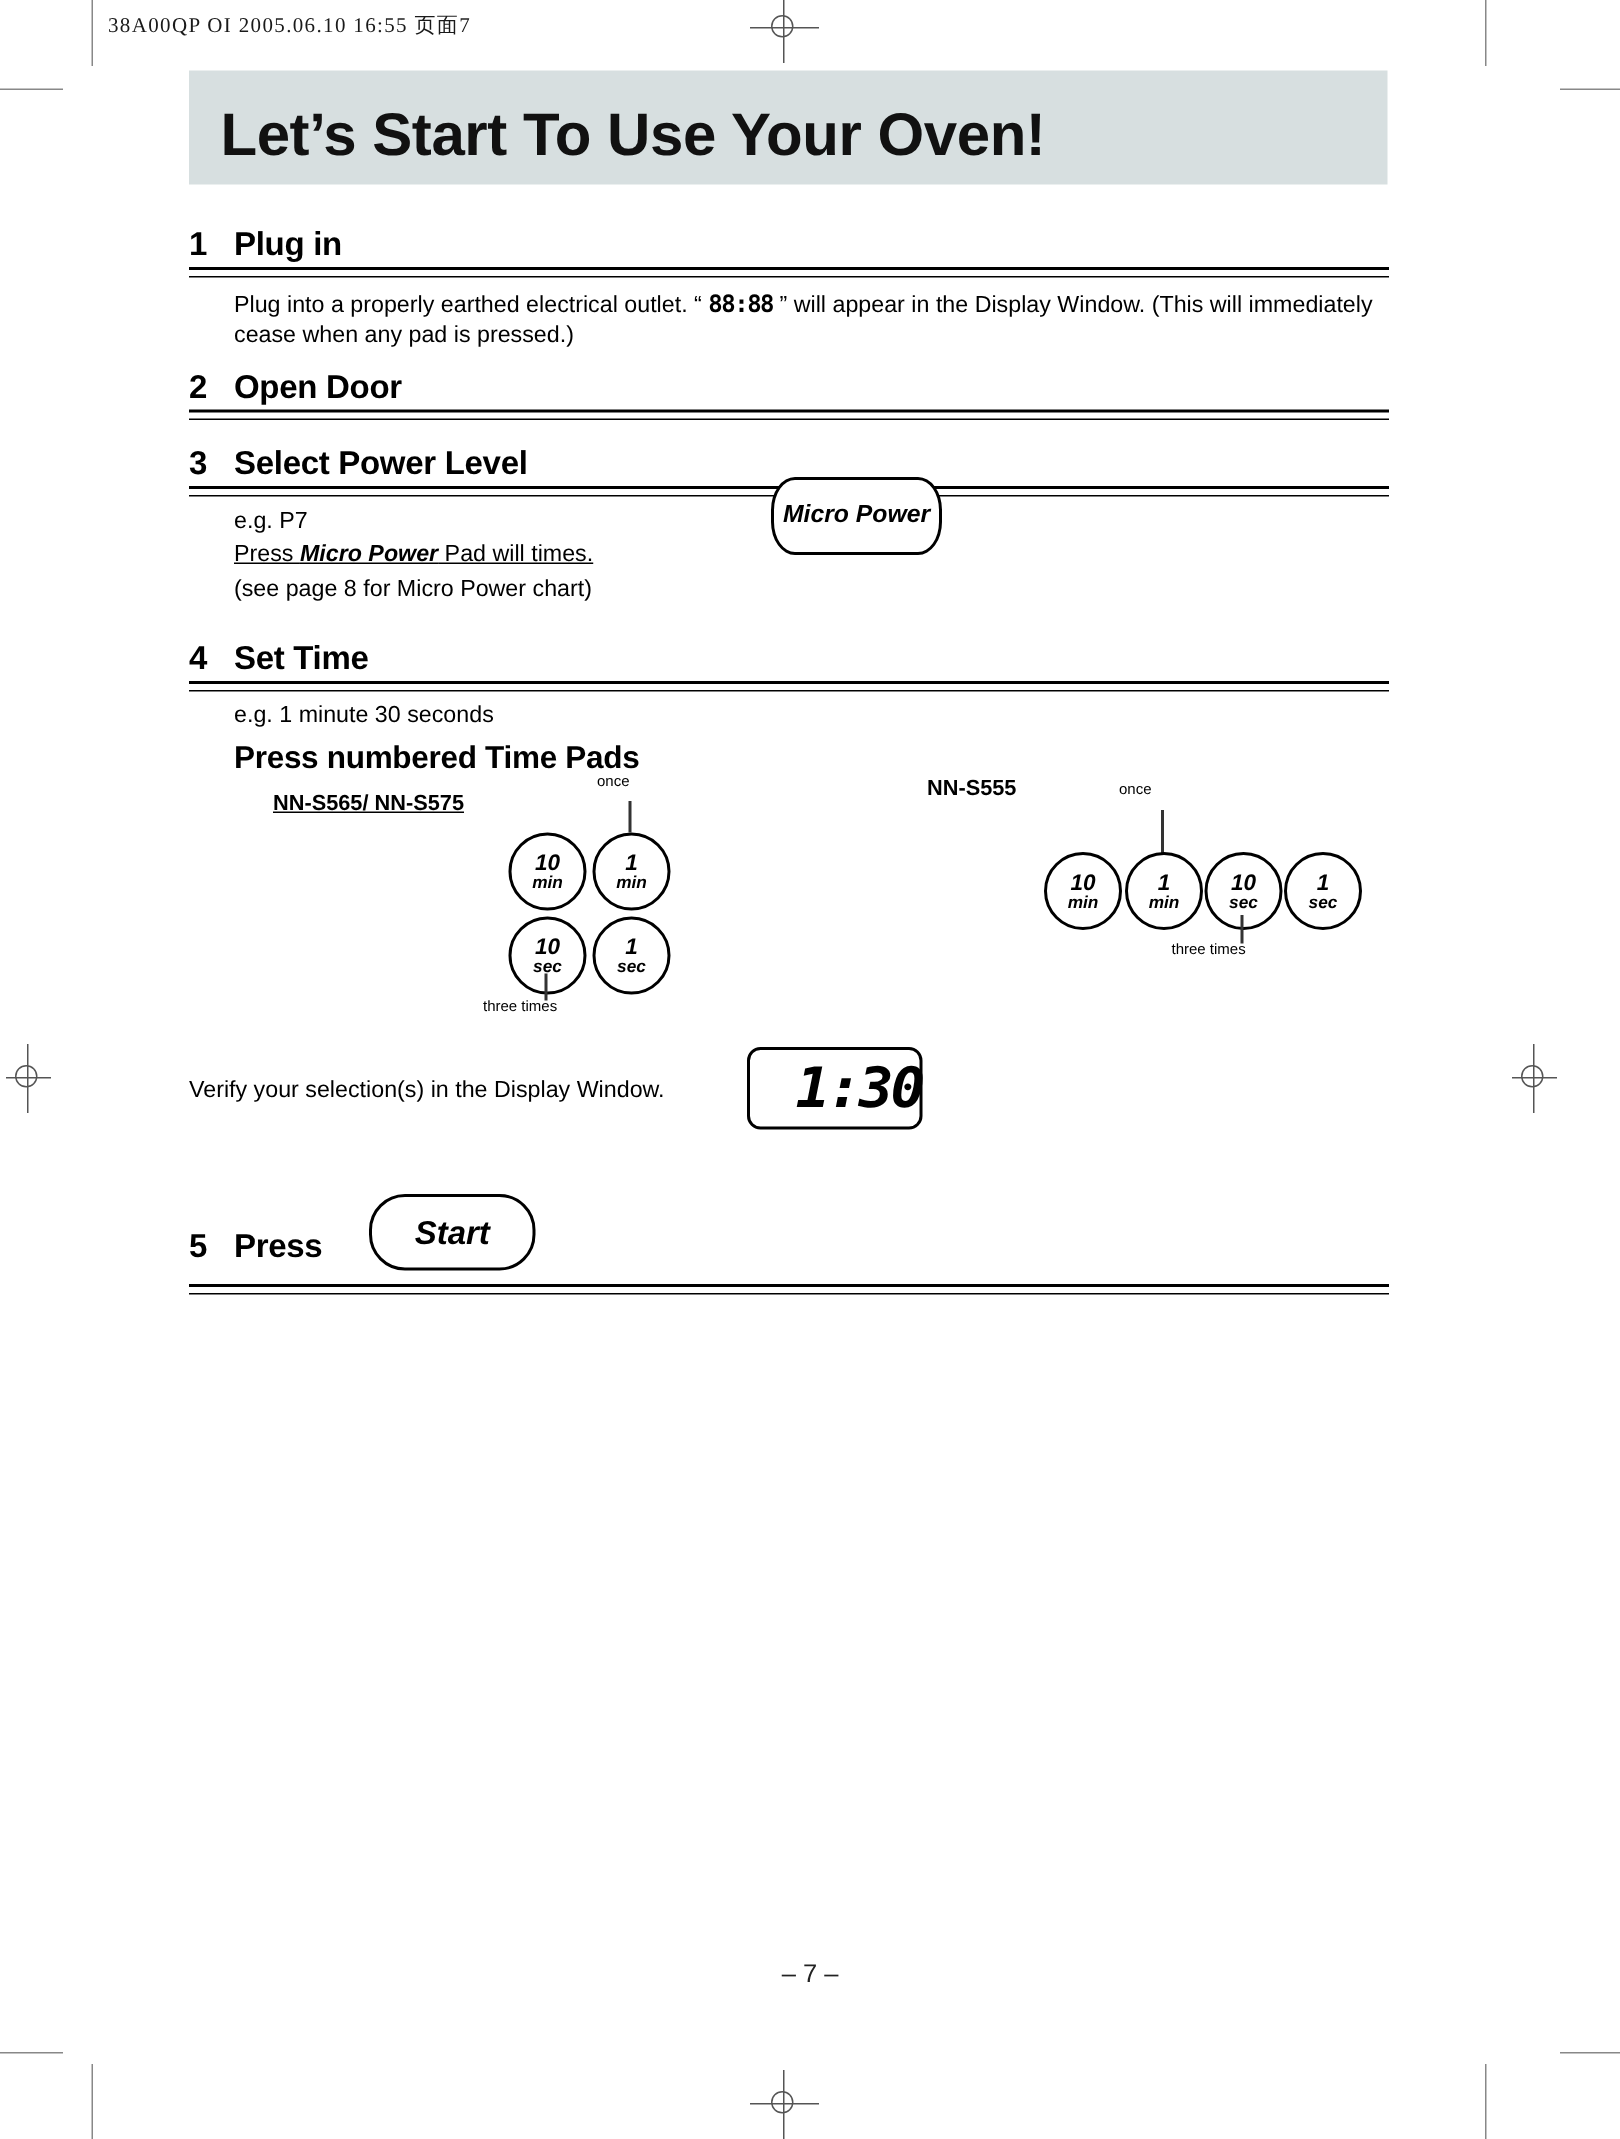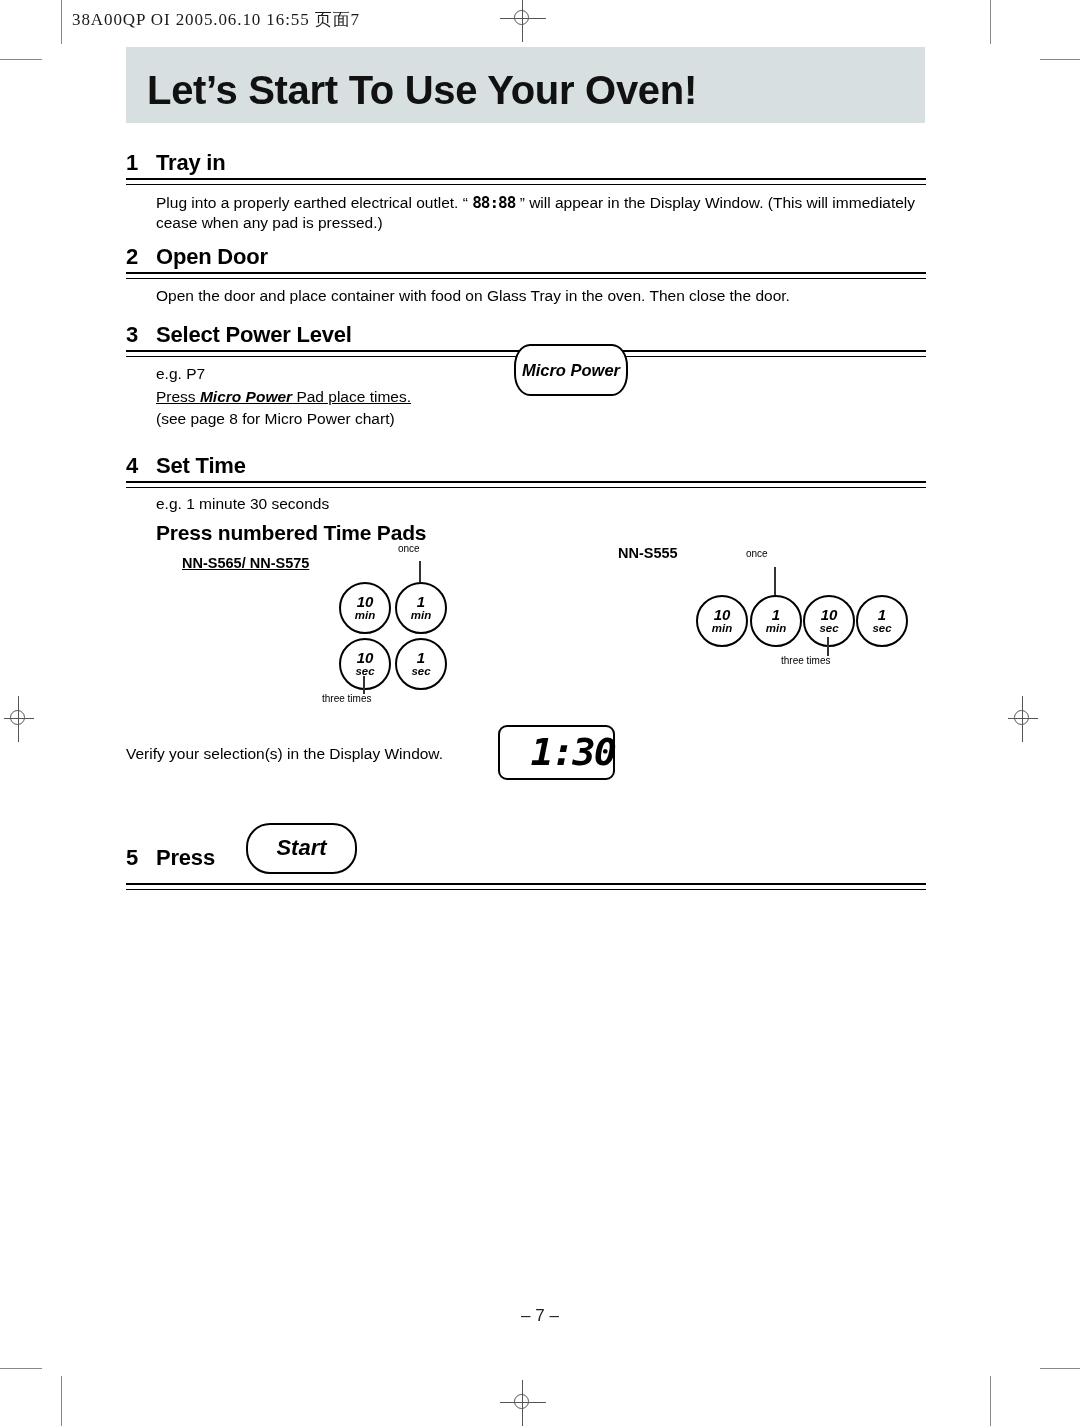--- a/index.html
+++ b/index.html
@@ -69,21 +69,21 @@
   .pb-tick-tr { left: 1040px; top: 59px; width: 40px; height: 1px; }
   .pb-tick-bl { left: 0;    top: 1368px; width: 42px; height: 1px; }
   .pb-tick-br { left: 1040px; top: 1368px; width: 40px; height: 1px; }
 
   
   .run-header {
     position: absolute;
     left: 72px;
     top: 8px;
     font-family: "Liberation Serif", serif;
-    font-size: 17px;
+    font-size: 14px;
     letter-spacing: 0.9px;
     color: #1a1a1a;
     white-space: nowrap;
   }
 
   
   .title-banner {
     position: absolute;
     left: 126px;
     top: 47px;
@@ -354,49 +354,46 @@
 <div class="run-header">38A00QP OI  2005.06.10 16:55  页面7</div>
 
 <div class="title-banner"></div>
 <div class="title-text">Let’s Start To Use Your Oven!</div>
 
 <div class="content">
 
   <div>
     <div class="step-head">
       <span class="step-num">1</span>
-      <span class="step-title">Tray in</span>
+      <span class="step-title">Plug in</span>
     </div>
     <div class="rule-double"></div>
     <div class="step-body">
       <p><span>Plug into a properly earthed electrical outlet. “ </span><span class="seg-inline">88:88</span><span> ” will appear in the Display Window. (This will immediately cease when any pad is pressed.)</span></p>
     </div>
   </div>
 
   <div style="margin-top:10px;">
     <div class="step-head">
       <span class="step-num">2</span>
       <span class="step-title">Open Door</span>
     </div>
     <div class="rule-double"></div>
-    <div class="step-body">
-      <p>Open the door and place container with food on Glass Tray in the oven. Then close the door.</p>
-    </div>
   </div>
 
   <div style="margin-top:16px;" class="s3-wrap">
     <div class="step-head">
       <span class="step-num">3</span>
       <span class="step-title">Select Power Level</span>
     </div>
     <div class="rule-double"></div>
     <div class="s3-lines">
       <div>e.g. P7</div>
       <div>
-        <span class="s3-underline"><span>Press </span><span class="s3-bolditalic">Micro Power</span><span> Pad place times.</span></span>
+        <span class="s3-underline"><span>Press </span><span class="s3-bolditalic">Micro Power</span><span> Pad will times.</span></span>
       </div>
       <div>(see page 8 for Micro Power chart)</div>
     </div>
     <div class="pad-micro">
       <span>Micro Power</span>
     </div>
   </div>
 
   <div style="margin-top:22px;">
     <div class="step-head">

